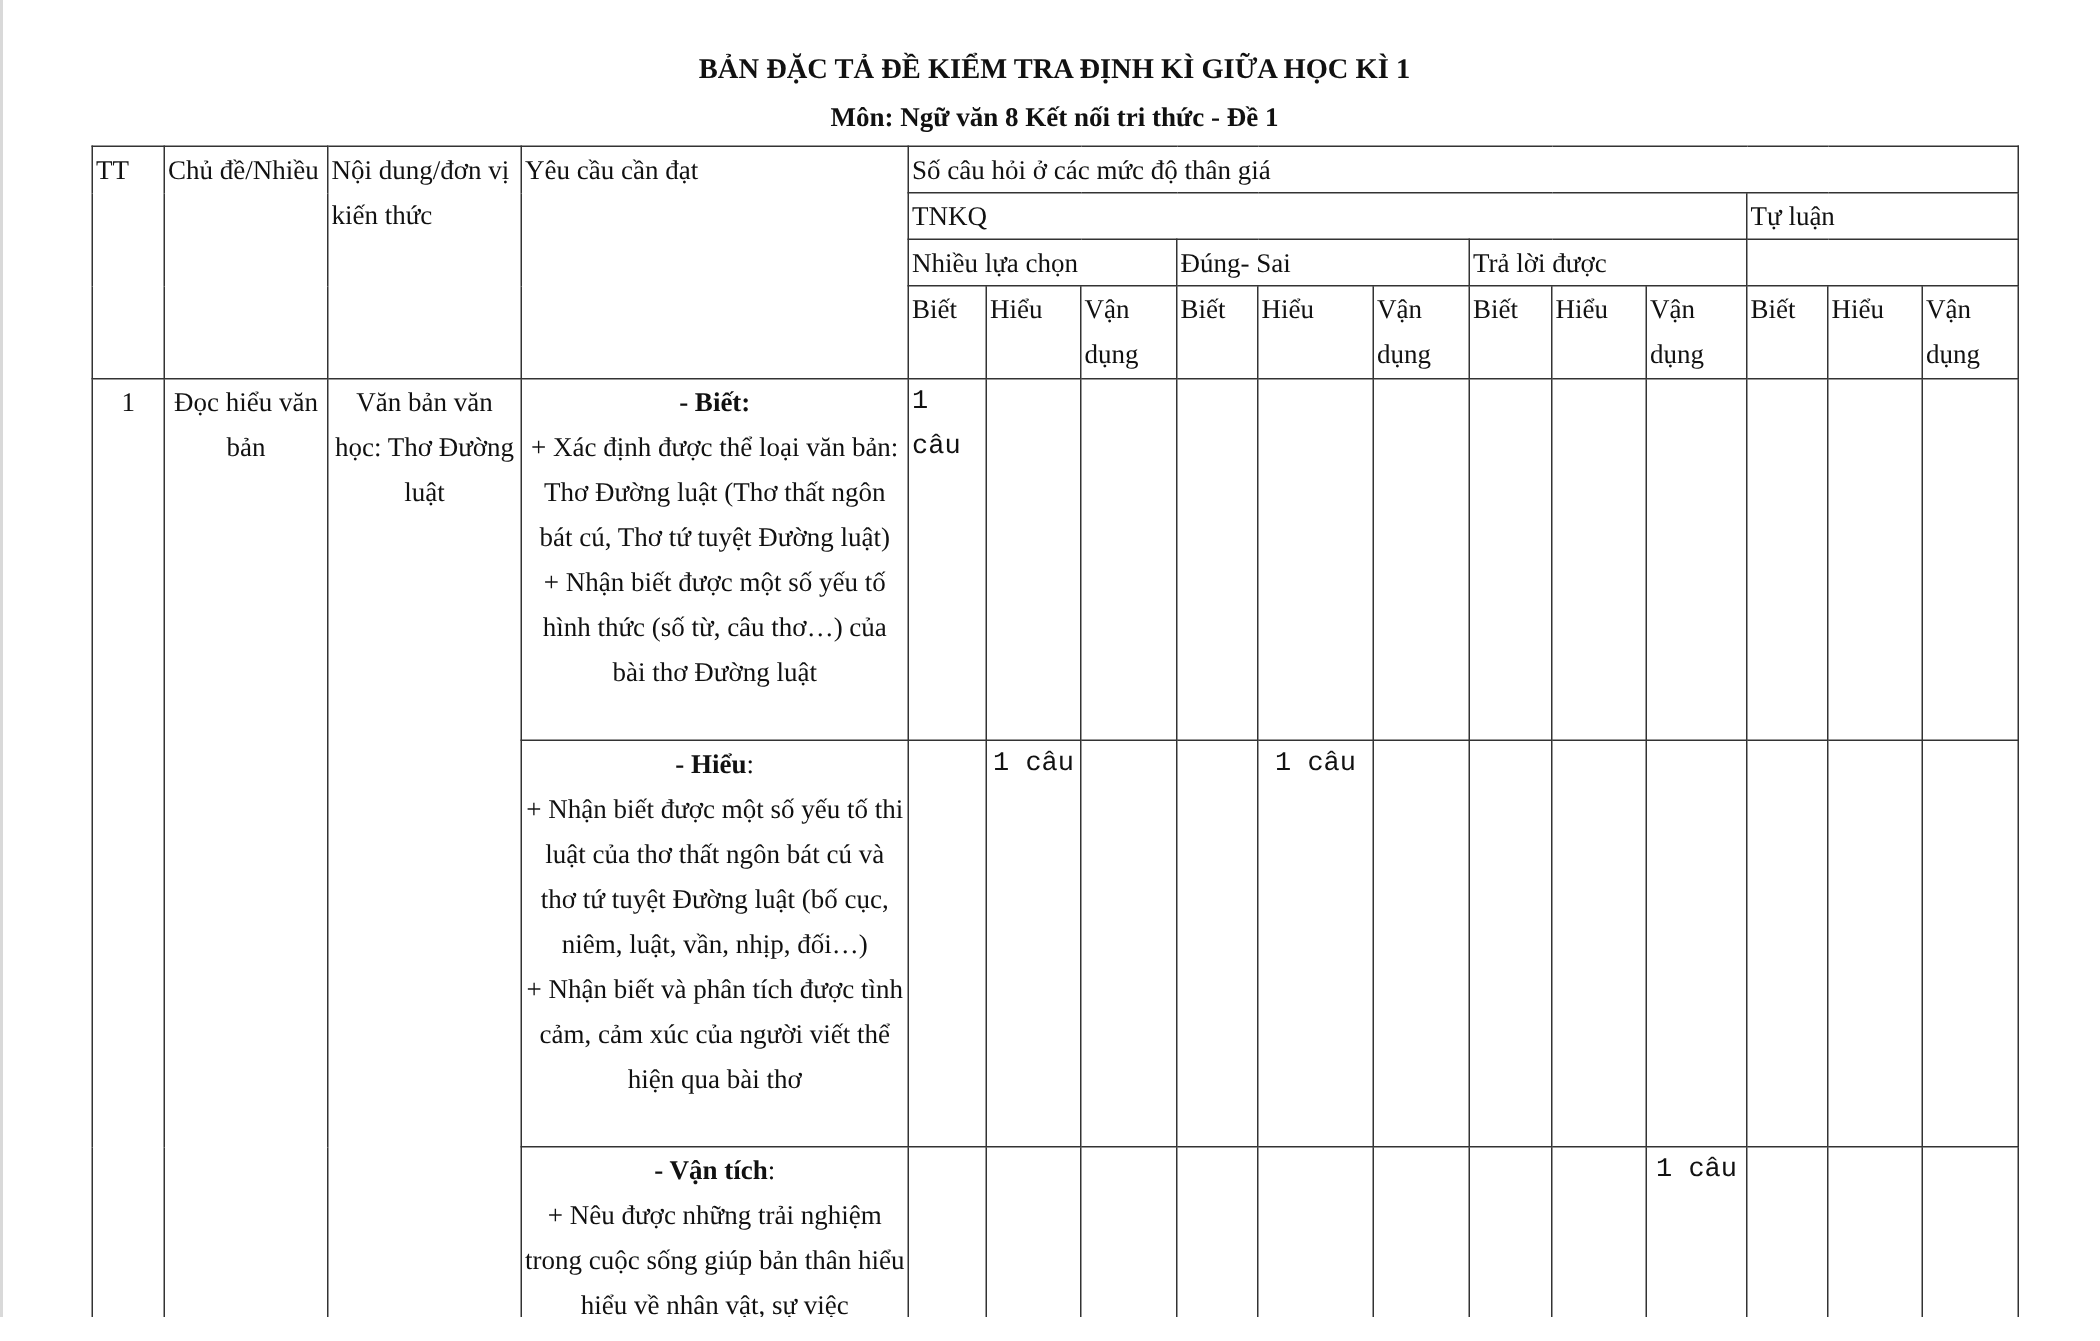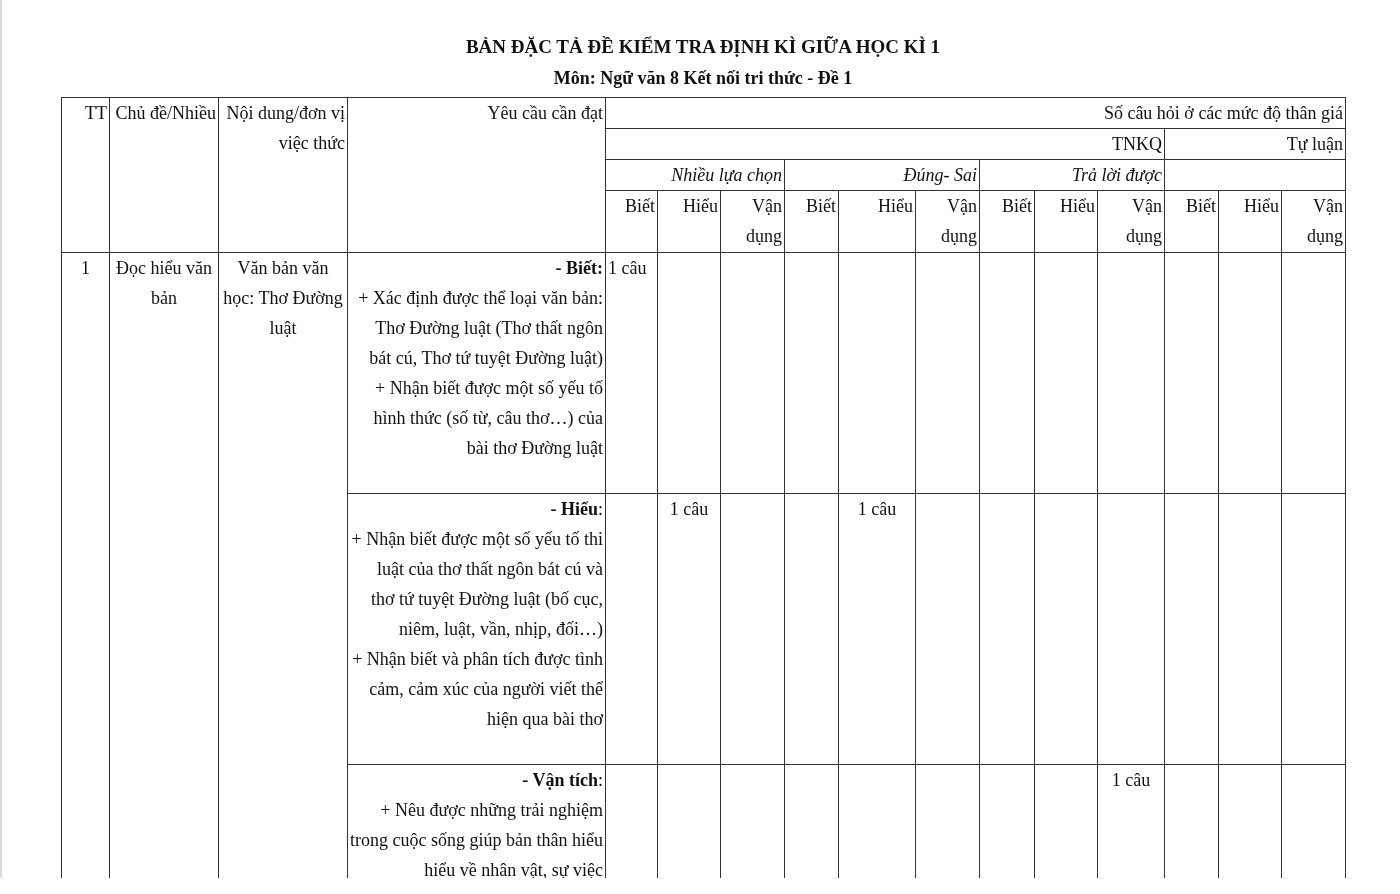--- a/index.html
+++ b/index.html
@@ -17,26 +17,26 @@
   table.spec {
     position: absolute; left: 61px; top: 97px;
     border-collapse: collapse; table-layout: fixed;
     width: 1285px;
     font-size: 18px;
   }
   table.spec td, table.spec th {
     border: 1.5px solid #333; padding: 0 2px; vertical-align: top;
     line-height: 30px; font-weight: normal;
   }
-  th.h { font-weight: bold; text-align: right; vertical-align: middle; }
-  th.h.i { font-style: italic; font-weight: normal; }
+  th.h { font-weight: bold; text-align: left; vertical-align: middle; }
+  th.h.i { font-weight: normal; }
   th.small { line-height: 28px; }
   td.c { text-align: center; }
-  td.req { padding-left: 1px; padding-right: 1px; text-align: right; }
-  td.num { text-align: left; padding-left: 6px; }
+  td.req { padding-left: 1px; padding-right: 1px; text-align: center; }
+  td.num { text-align: left; padding-left: 6px; font-family: Liberation Mono, monospace; }
   td.num.center { text-align: center; }
   .b { font-weight: bold; }
   .bottom-clip { position: absolute; left: 0; top: 878px; width: 1400px; height: 16px; background: #fff; }
 </style>
 </head>
 <body>
 
 <div class="page-edge"></div>
 
 <div class="title t1">BẢN ĐẶC TẢ ĐỀ KIỂM TRA ĐỊNH KÌ GIỮA HỌC KÌ 1</div>
@@ -58,21 +58,21 @@
       <col style="width:63px">
       <col style="width:67px">
     <col style="width:54px">
       <col style="width:63px">
       <col style="width:64px">
   </colgroup>
   <thead>
     <tr style="height:30px">
       <th class="h" rowspan="4">TT</th>
       <th class="h" rowspan="4">Chủ đề/Nhiều</th>
-      <th class="h" rowspan="4">Nội dung/đơn vị việc thức</th>
+      <th class="h" rowspan="4">Nội dung/đơn vị kiến thức</th>
       <th class="h" rowspan="4">Yêu cầu cần đạt</th>
       <th class="h" colspan="12">Số câu hỏi ở các mức độ thân giá</th>
     </tr>
     <tr style="height:30px">
       <th class="h" colspan="9">TNKQ</th>
       <th class="h" colspan="3">Tự luận</th>
     </tr>
     <tr style="height:30px">
       <th class="h i" colspan="3">Nhiều lựa chọn</th>
       <th class="h i" colspan="3">Đúng- Sai</th>

